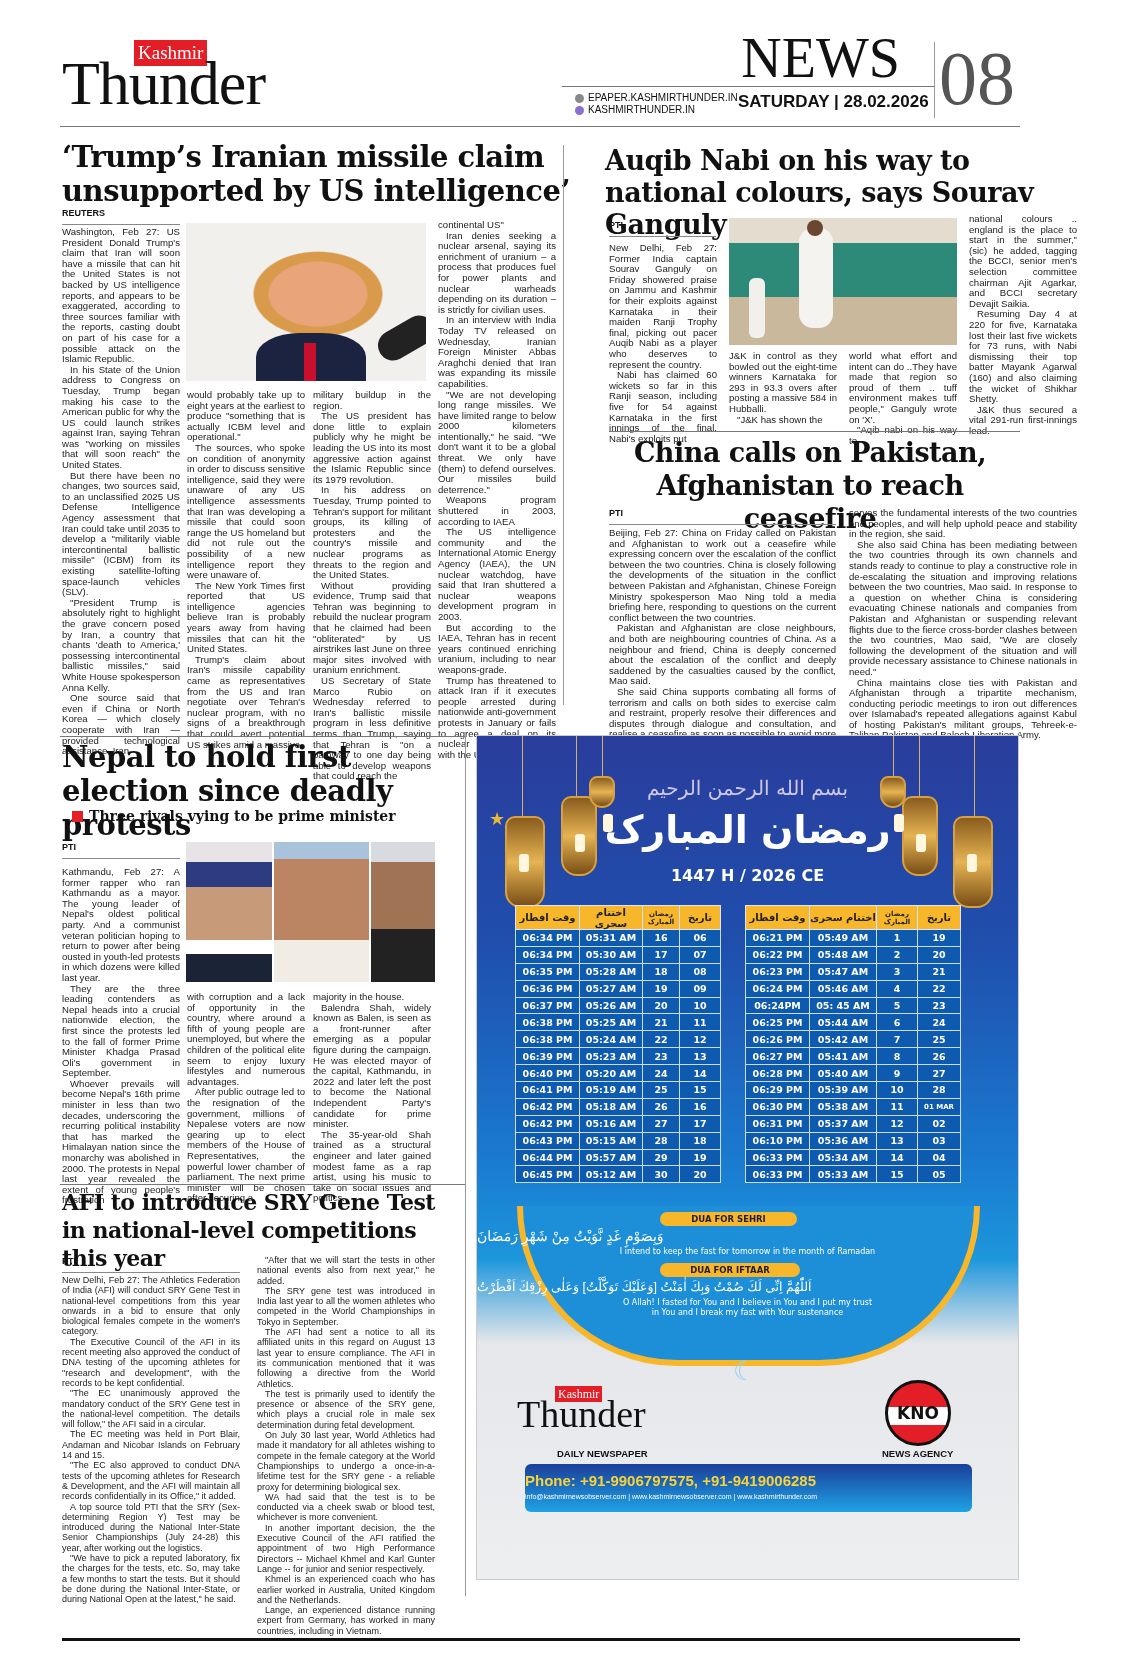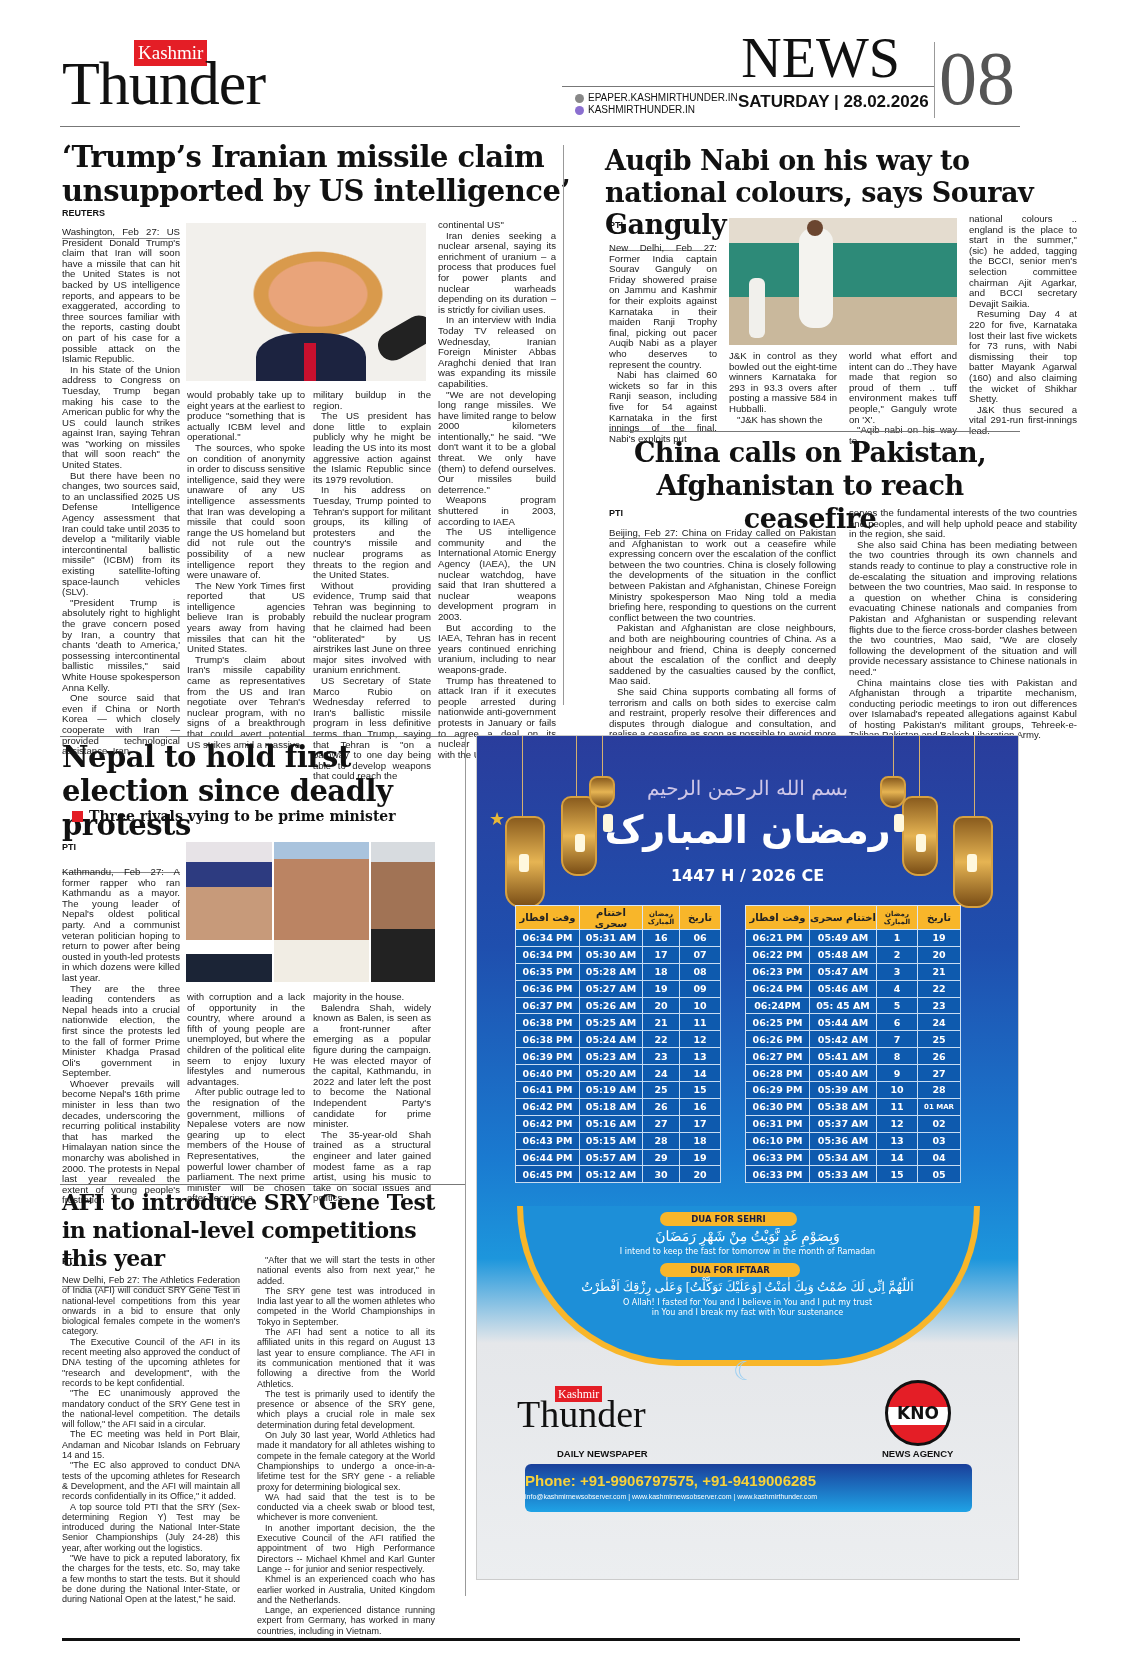--- a/index.html
+++ b/index.html
@@ -17,35 +17,35 @@
 .ic{display:inline-block;width:9px;height:9px;border-radius:50%}
 .date{left:738px;top:92px;font-family:"Liberation Sans",sans-serif;font-size:17px;font-weight:bold}
 h1,h2{font-family:"DejaVu Serif",serif;font-weight:bold;letter-spacing:-0.5px}
 .h-trump{left:62px;top:140px;font-size:29px;line-height:34px;width:510px}
 .h-auqib{left:605px;top:145px;font-size:27px;line-height:32px;width:430px}
 .h-china{left:600px;top:436px;width:420px;text-align:center;font-size:27px;line-height:33px}
 .h-nepal{left:62px;top:740px;font-size:29px;line-height:34px;width:390px}
 .h-afi{left:62px;top:1188px;font-size:22px;line-height:28px;width:390px}
 .sub-nepal{left:72px;top:808px;font-size:14px;font-weight:bold;font-family:"DejaVu Serif",serif;display:flex;align-items:center;gap:6px}
 .sq{width:11px;height:11px;background:#e41e26;display:inline-block}
-.byline{font-family:"Liberation Sans",sans-serif;font-weight:bold;font-size:9px;border-bottom:1px solid #888;padding-bottom:20px}
+.byline{font-family:"Liberation Sans",sans-serif;font-weight:bold;font-size:9px;border-bottom:1px solid #888;padding-bottom:6px}
 .col{font-family:"Liberation Sans",sans-serif;font-size:9.6px;line-height:10.6px;text-align:justify;color:#222}
 .col p{text-indent:8px}
 .col p.first{text-indent:0}
 .photo{position:absolute;overflow:hidden}
 .ramadan{left:476px;top:735px;width:543px;height:845px;background:linear-gradient(180deg,#2a3d9c 0%,#1f4fae 25%,#1a7ad0 50%,#1d96dc 62%,#e5e7ea 72%,#eceef0 100%);border:1px solid #ccc}
 .lantern{position:absolute;width:36px;height:80px;border-radius:10px 10px 16px 16px;background:linear-gradient(180deg,#8a5c1e,#e6b453,#7a4e16);border:2px solid #d7a140}
 .lantern::after{content:"";position:absolute;left:12px;top:36px;width:10px;height:18px;background:#fff8de;border-radius:3px}
 .chain{position:absolute;width:1px;background:#d4b070}
 .cal-title{position:absolute;left:0;width:100%;text-align:center;color:#fff}
 table.rt{position:absolute;border-collapse:collapse;font-family:"DejaVu Sans",sans-serif;font-size:9.5px;font-weight:bold;color:#fff}
 table.rt th{background:#f8b62a;color:#222;height:24px;font-size:10px;border:1px solid #d8e6f8}
 table.rt td{border:1px solid #c9ddf2;background:#0e5aae;height:16.9px;text-align:center}
 .dua-pill{position:absolute;background:#f8b62a;color:#1d1d3c;font-family:"DejaVu Sans",sans-serif;font-weight:bold;font-size:8.5px;text-align:center;border-radius:10px;height:14px;line-height:14px}
-.dua-ar{position:absolute;width:100%;text-align:center;color:#fff;font-size:14px;font-family:Liberation Serif, serif}
+.dua-ar{position:absolute;width:100%;color:#fff;font-size:14px;font-family:Liberation Sans, sans-serif}
 .dua-en{position:absolute;width:100%;text-align:center;color:#fff;font-size:8px;font-family:"DejaVu Sans",sans-serif;line-height:10px}
 .kno{position:absolute;width:66px;height:66px;border-radius:50%;border:3px solid #111;background:linear-gradient(180deg,#e41e26 0 40%,#fff 40% 70%,#e41e26 70%);display:flex;align-items:center;justify-content:center;font-family:"DejaVu Sans",sans-serif;font-weight:bold;font-size:17px;color:#111}
 </style>
 </head>
 <body>
 
 <div class="abs masthead-logo">
   <span class="logo-k">Kashmir</span>
   <span class="logo-t">Thunder</span>
 </div>

